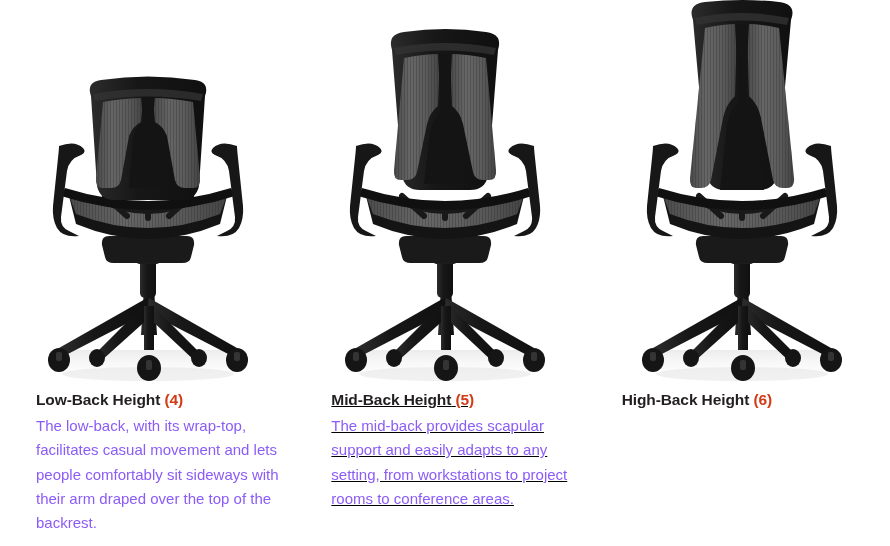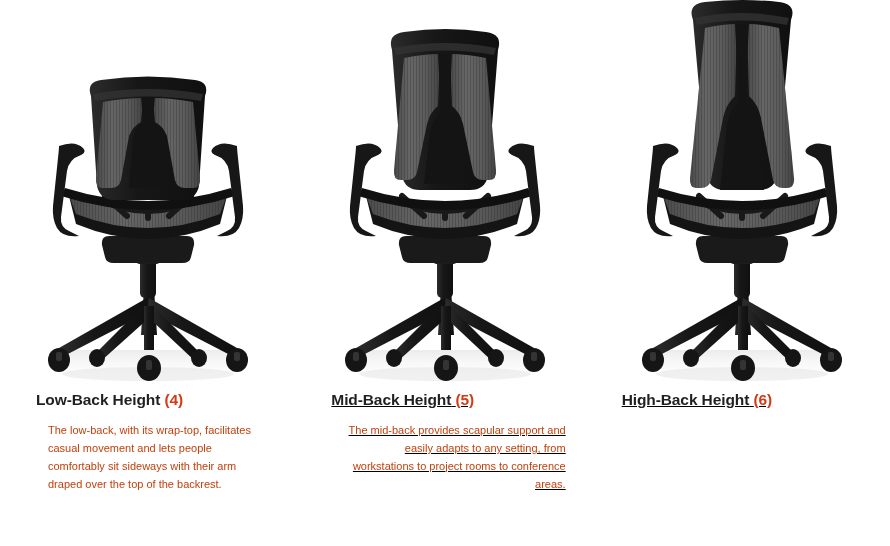--- a/index.html
+++ b/index.html
@@ -48,43 +48,43 @@
     height: 156px;
     display: flex;
   }
   .caption-col {
     flex: 1 1 0;
     padding-right: 22px;
     box-sizing: border-box;
   }
   .caption-col.col-1 { padding-left: 36px; }
   .caption-col.col-2 { padding-left: 27px; text-decoration: underline; }
-  .caption-col.col-3 { padding-left: 22px; text-decoration: underline; }
+  .caption-col.col-3 { padding-left: 22px; }
 
   .caption-title {
     font-size: 15.5px;
     font-weight: bold;
     color: #231f20;
     letter-spacing: -0.1px;
     margin: 0 0 4px 0;
     line-height: 1.3;
     white-space: nowrap;
   }
   .caption-title .num {
     color: #d23b16;
   }
   .caption-body {
-    font-size: 11px;
-    color: #c2410c;
+    font-size: 15px;
+    color: #8b5cf6;
     line-height: 1.62;
-    margin: 12px;
+    margin: 0;
     max-width: 252px;
     font-weight: normal;
   }
-  .col-2 .caption-body { max-width: 248px; text-align: right; }
+  .col-2 .caption-body { max-width: 248px; }
   .col-3 .caption-body { max-width: 250px; }
 </style>
 </head>
 <body>
 
 <div class="page">
 
   <div class="gallery">
 
     <div class="chair-cell">

